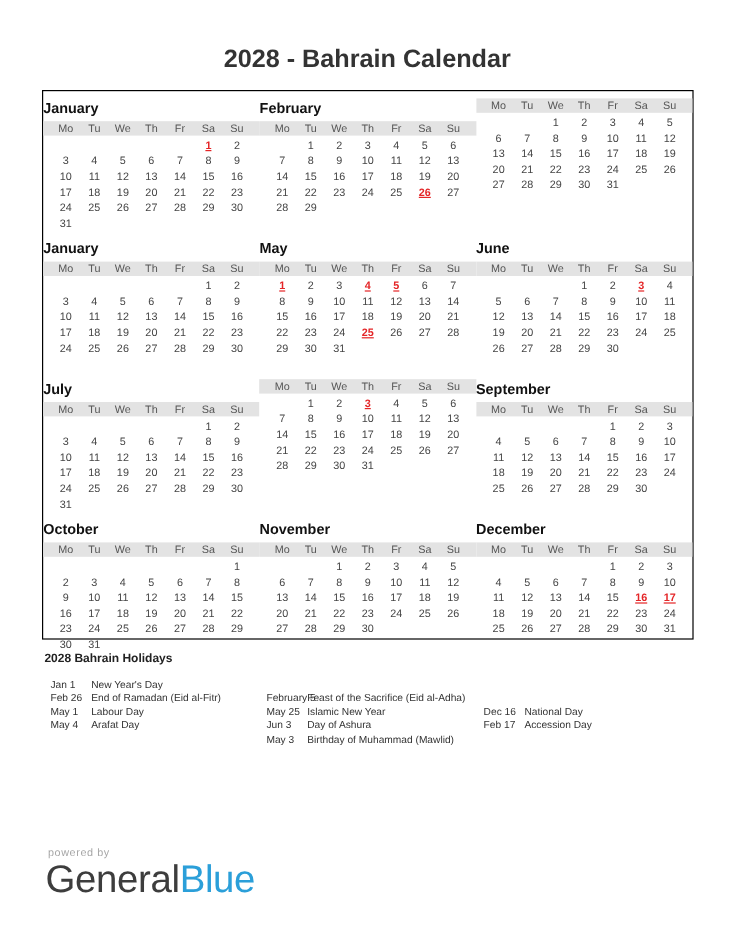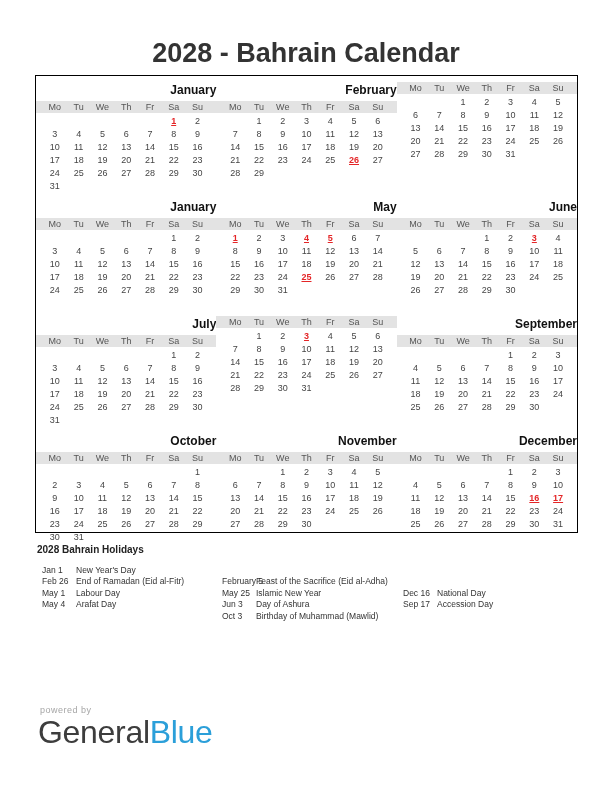--- a/index.html
+++ b/index.html
@@ -2,30 +2,30 @@
 <html style="--red: #e42527; --blue: #2b9fd9; --hdr-gray: #e3e3e3;"><head>
 <meta charset="utf-8">
 <style>
   html,body{margin:0;padding:0;background:#fff;}
   .page{
     position:relative;width:612px;height:792px;background:#ffffff;
     font-family:"Liberation Sans", sans-serif;overflow:hidden;
   }
   .title{
     position:absolute;top:38px;left:0;width:612px;text-align:center;
-    font-size:27px;font-weight:bold;color:#333333;letter-spacing:0px;
+    font-size:21px;font-weight:bold;color:#333333;letter-spacing:0px;
   }
   .cal-table{
     position:absolute;left:35px;top:75px;width:543px;height:458px;
     border:1px solid #000;box-sizing:border-box;
     display:grid;grid-template-columns:repeat(3,1fr);grid-template-rows:repeat(4,1fr);
   }
   .month{box-sizing:border-box;padding-top:6px;}
   .m-title{
-    text-align:right;font-size:12px;font-weight:bold;color:#111;
+    text-align:left;font-size:12px;font-weight:bold;color:#111;
     height:16px;line-height:16px;margin-bottom:3px;
   }
   .m-dow{
     background:var(--hdr-gray,#e3e3e3);height:12px;
     display:grid;grid-template-columns:repeat(7,1fr);
     padding:0 7px;box-sizing:border-box;
   }
   .dow{
     font-size:9px;color:#555;text-align:center;line-height:12px;
   }
@@ -740,22 +740,22 @@
         <div class="h-cell"></div>
         <div class="h-cell"></div>
         <div class="h-cell"><span class="h-date">Feb 26</span><span class="h-name">End of Ramadan (Eid al-Fitr)</span></div>
         <div class="h-cell"><span class="h-date">February 5</span><span class="h-name">Feast of the Sacrifice (Eid al-Adha)</span></div>
         <div class="h-cell"></div>
         <div class="h-cell"><span class="h-date">May 1</span><span class="h-name">Labour Day</span></div>
         <div class="h-cell"><span class="h-date">May 25</span><span class="h-name">Islamic New Year</span></div>
         <div class="h-cell"><span class="h-date">Dec 16</span><span class="h-name">National Day</span></div>
         <div class="h-cell"><span class="h-date">May 4</span><span class="h-name">Arafat Day</span></div>
         <div class="h-cell"><span class="h-date">Jun 3</span><span class="h-name">Day of Ashura</span></div>
-        <div class="h-cell"><span class="h-date">Sep 17</span><span class="h-name">Accession Day</span></div>
+        <div class="h-cell"><span class="h-date">Feb 17</span><span class="h-name">Accession Day</span></div>
         <div class="h-cell"></div>
-        <div class="h-cell"><span class="h-date">Oct 3</span><span class="h-name">Birthday of Muhammad (Mawlid)</span></div>
+        <div class="h-cell"><span class="h-date">May 3</span><span class="h-name">Birthday of Muhammad (Mawlid)</span></div>
         <div class="h-cell"></div>
       </div>
   </div>
 
   <div class="powered">powered by</div>
   <div class="logo"><span>General</span><span class="blue">Blue</span></div>
 </div>
 
 </body></html>

